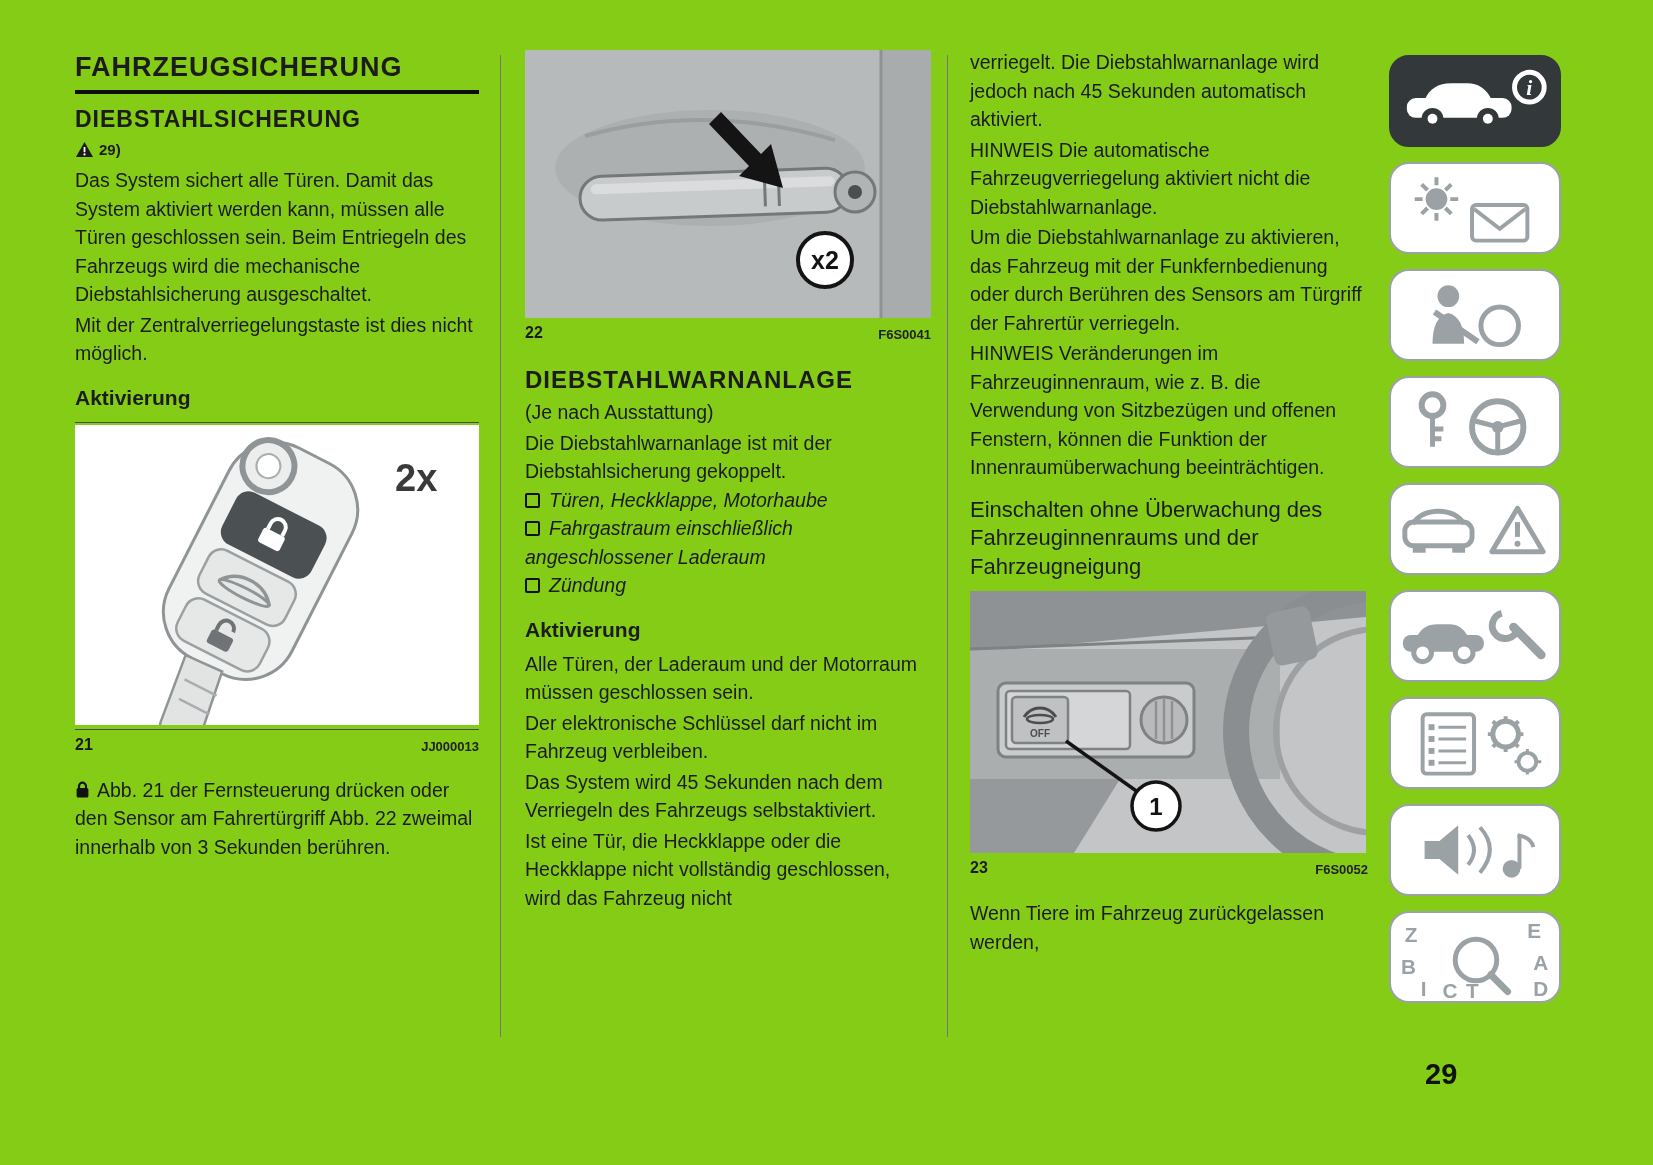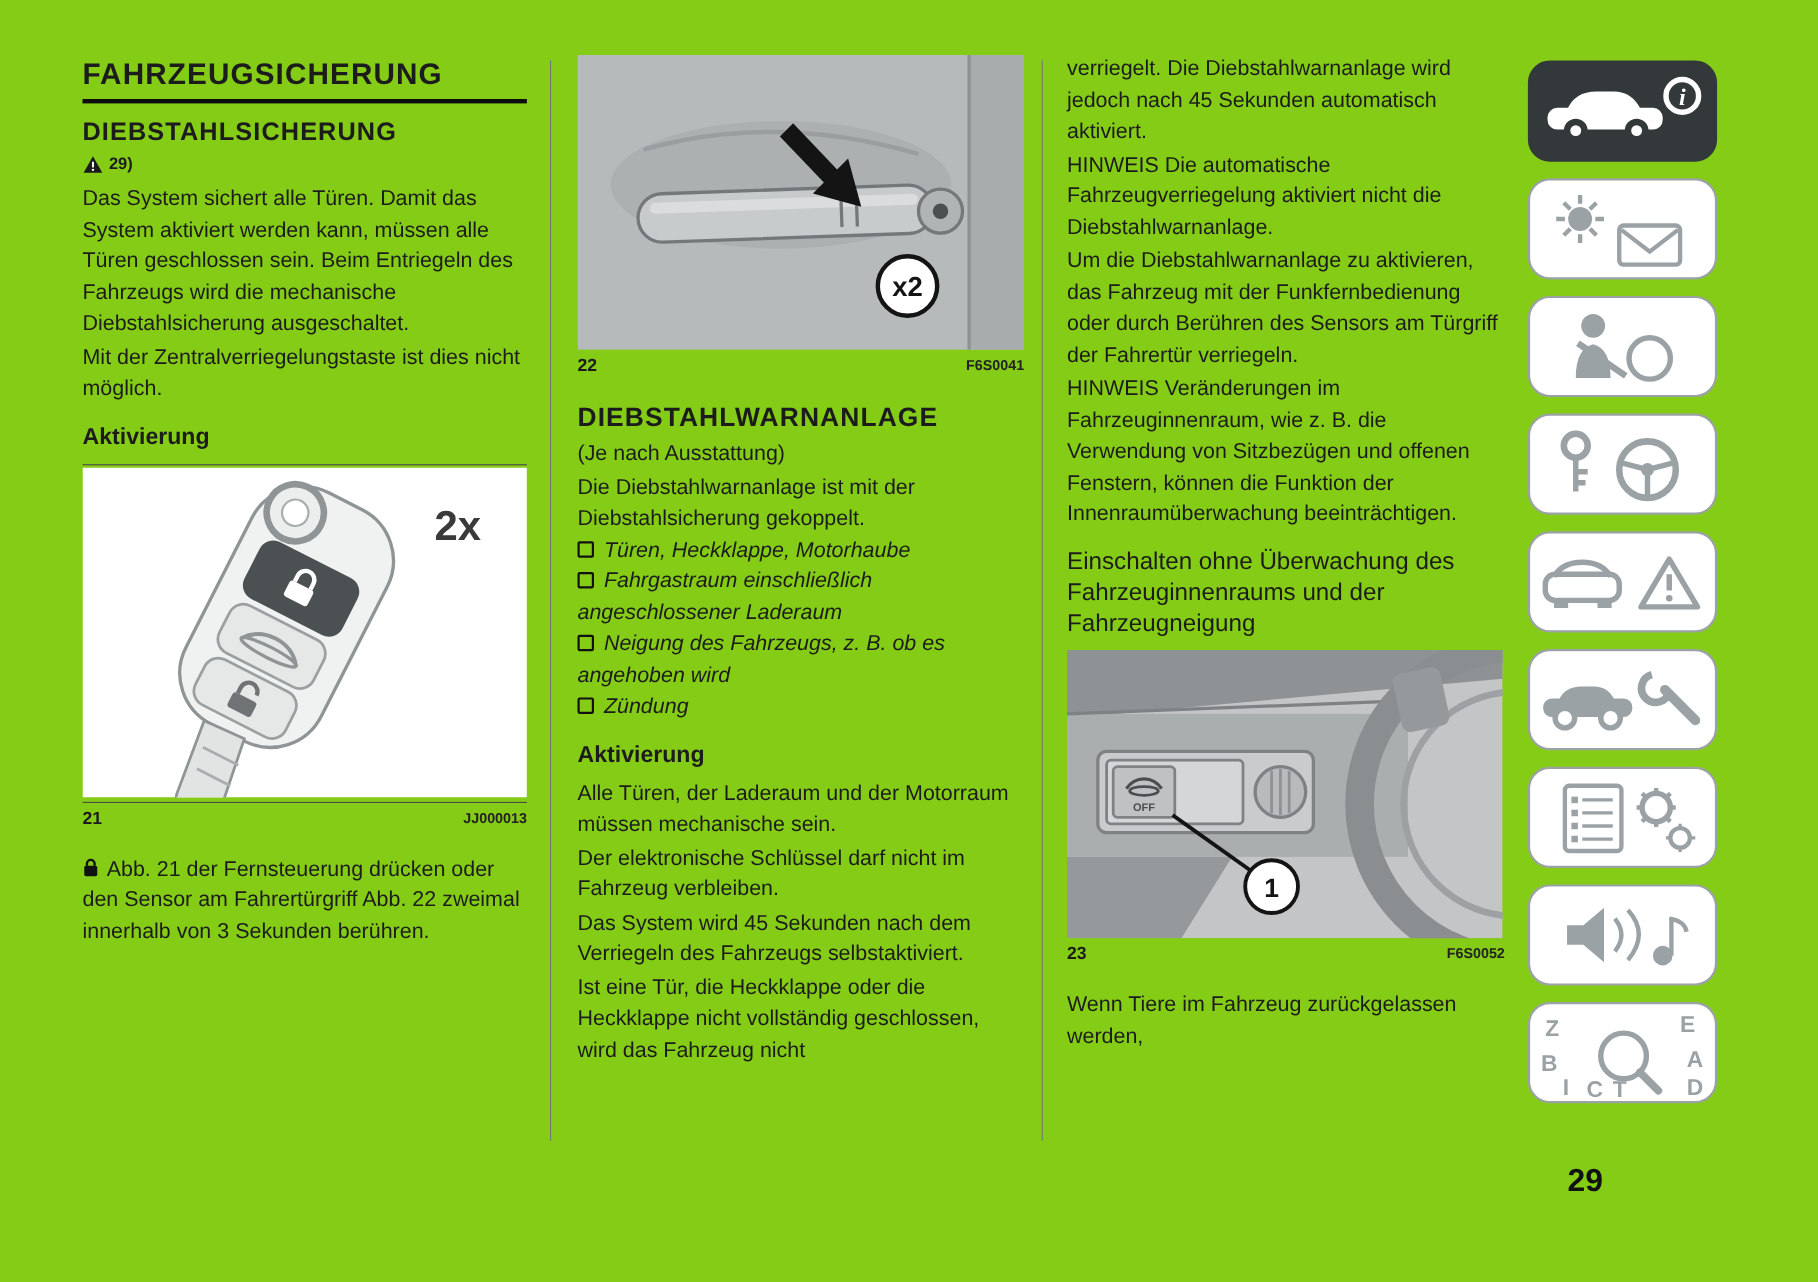--- a/index.html
+++ b/index.html
@@ -18,21 +18,21 @@
   .footref{display:flex;align-items:center;gap:5px;font-size:15px;font-weight:bold;margin:0 0 8px 0;}
   p{margin:0;font-size:19.5px;line-height:28.5px;}
   .gap-s{margin-top:2px;}
   .h-sub{font-size:21px;font-weight:bold;margin:16px 0 0 0;line-height:28px;}
   .rule-under{border-bottom:1.5px solid #4a4a4a;padding-bottom:10px;}
   .h-mid{font-size:24px;font-weight:bold;letter-spacing:1px;margin:24px 0 4px 0;}
   .h-bold3{font-size:22px;font-weight:normal;line-height:28.5px;margin:14px 0 10px 0;}
 
   .figure{margin-top:2px;}
   .figure svg{display:block;}
-  .fig-caption{display:flex;justify-content:space-between;align-items:flex-start;margin-top:6px;gap:48px;}
+  .fig-caption{display:flex;justify-content:space-between;align-items:flex-end;margin-top:6px;gap:48px;}
   .fig-num{font-size:16px;font-weight:bold;}
   .fig-code{font-size:13px;font-weight:bold;color:#222;}
   .fig-frame{border-bottom:1.5px solid #4a4a4a;padding-bottom:4px;}
 
   .bullet{display:block;font-style:italic;}
   .sq{display:inline-block;width:11px;height:11px;border:2.2px solid #111;border-radius:2px;
       margin-right:9px;position:relative;top:1px;}
   .note{margin-top:22px;}
   .note svg{vertical-align:-2px;margin-right:7px;}
 
@@ -141,25 +141,24 @@
         <span class="fig-code">F6S0041</span>
       </div>
     </div>
 
     <div class="h-mid">DIEBSTAHLWARNANLAGE</div>
     <p>(Je nach Ausstattung)</p>
     <p class="gap-s">Die Diebstahlwarnanlage ist mit der Diebstahlsicherung gekoppelt.</p>
 
     <p class="bullet"><span class="sq"></span><span>Türen, Heckklappe, Motorhaube</span></p>
     <p class="bullet"><span class="sq"></span><span>Fahrgastraum einschließlich angeschlossener Laderaum</span></p>
-    <p class="bullet"><span class="sq"></span><span>Neigung des Fahrzeugs, z. B. ob es angehoben wird</span></p>
     <p class="bullet"><span class="sq"></span><span>Zündung</span></p>
 
     <div class="h-sub" style="margin-bottom:6px;">Aktivierung</div>
-    <p>Alle Türen, der Laderaum und der Motorraum müssen mechanische sein.</p>
+    <p>Alle Türen, der Laderaum und der Motorraum müssen geschlossen sein.</p>
     <p class="gap-s">Der elektronische Schlüssel darf nicht im Fahrzeug verbleiben.</p>
     <p class="gap-s">Das System wird 45 Sekunden nach dem Verriegeln des Fahrzeugs selbstaktiviert.</p>
     <p class="gap-s">Ist eine Tür, die Heckklappe oder die Heckklappe nicht vollständig geschlossen, wird das Fahrzeug nicht</p>
   </div>
 
   <div class="vr" id="vr2"></div>
 
   <div class="col" id="col3">
     <p>verriegelt. Die Diebstahlwarnanlage wird jedoch nach 45 Sekunden automatisch aktiviert.</p>
     <p class="gap-s">HINWEIS Die automatische Fahrzeugverriegelung aktiviert nicht die Diebstahlwarnanlage.</p>

